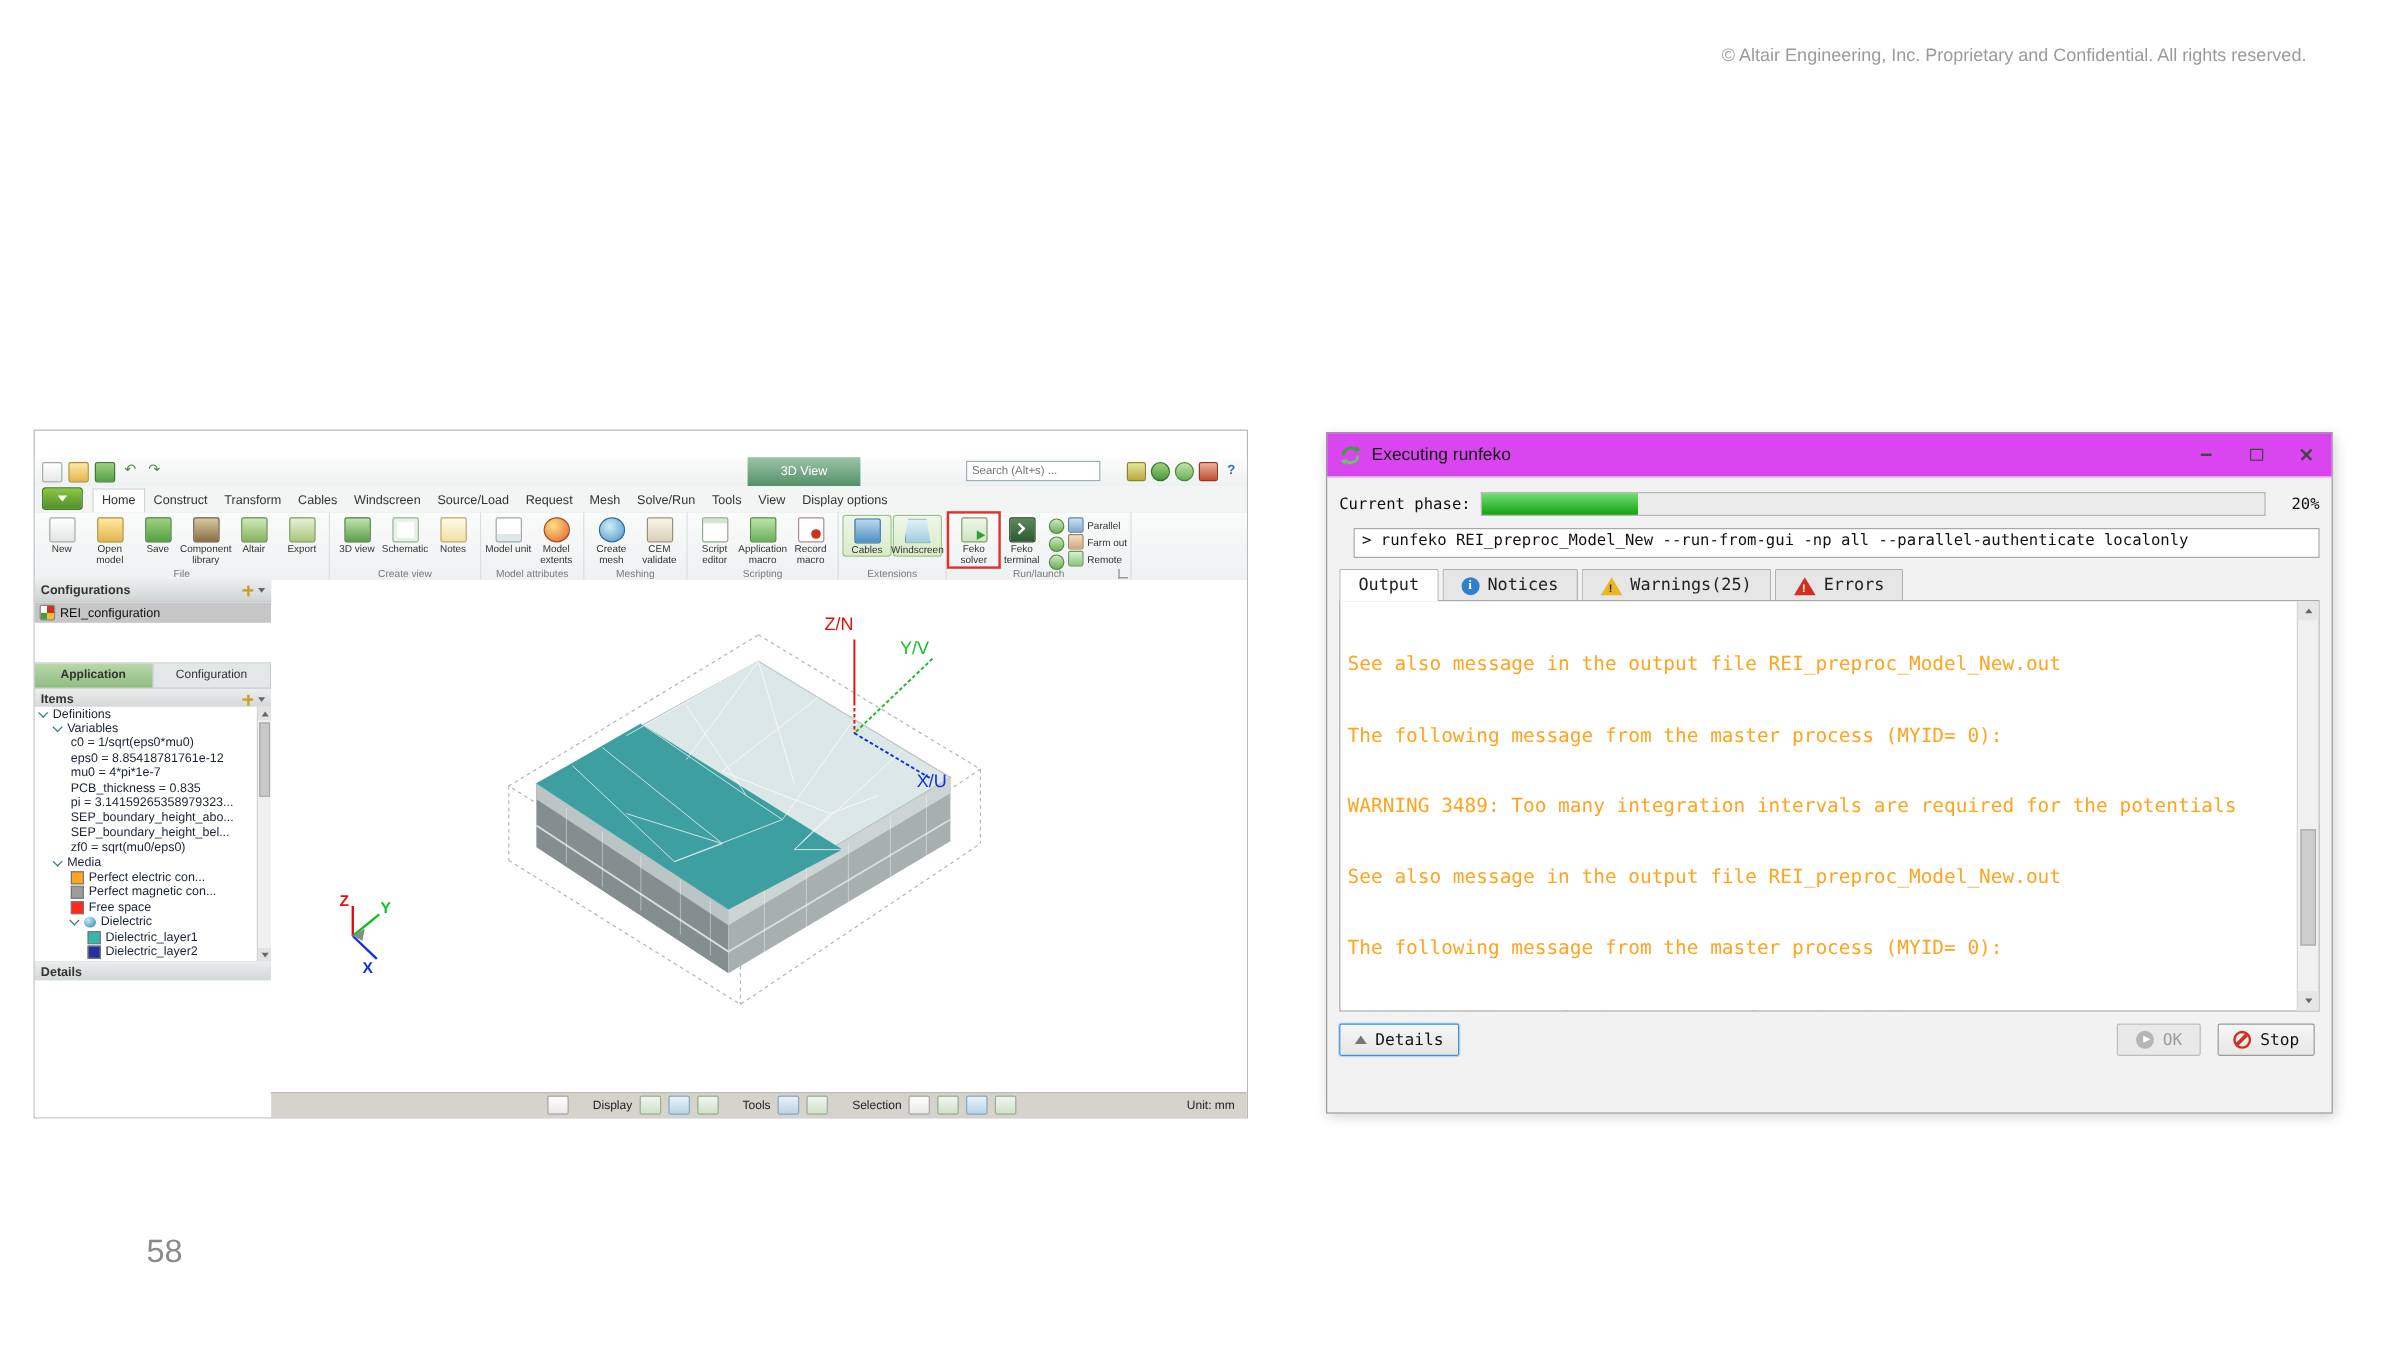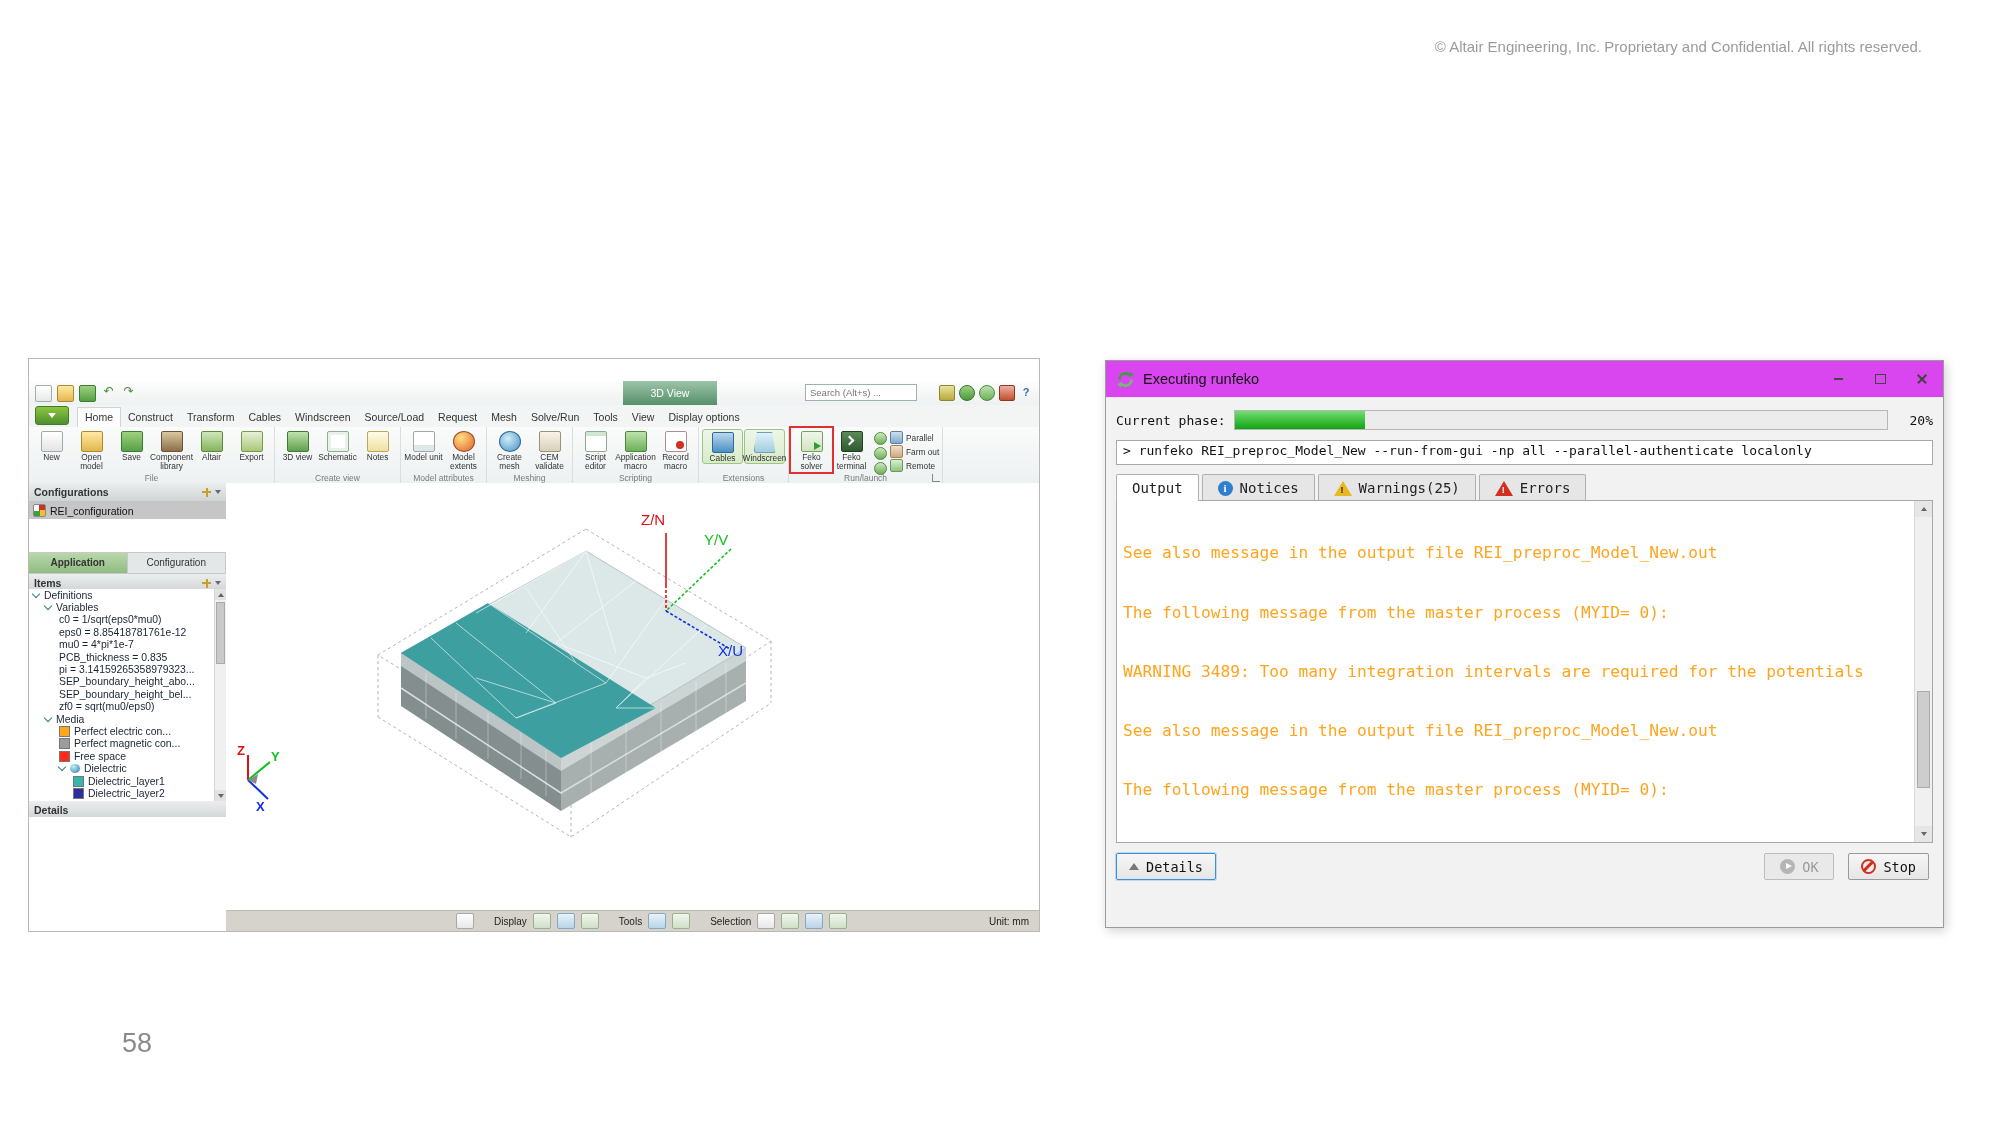--- a/index.html
+++ b/index.html
@@ -125,21 +125,21 @@
 
   
   .cf-view{position:absolute;left:197px;top:124px;right:0;bottom:0;background:#fff;}
   .view-tabstrip{height:20px;background:linear-gradient(#eff2ef,#dfe5df);border-bottom:1px solid #ccd2cc;display:flex;}
   .view-tab{display:flex;align-items:center;gap:5px;padding:0 7px;background:linear-gradient(#d5ecc8,#a8d49a);
             border-right:1px solid #9bc08e;font-size:10px;color:#1f3f1f;}
   .vt-ic{width:12px;height:12px;border-radius:2px;background:linear-gradient(#bfe3ad,#5fa04e);border:1px solid #417a33;}
   .vt-close{width:12px;height:12px;border-radius:2px;background:#d86050;border:1px solid #a83a2a;position:relative;}
   .vt-close::before,.vt-close::after{content:"";position:absolute;left:2.2px;top:5px;width:7px;height:1.4px;background:#fff;}
   .vt-close::before{transform:rotate(45deg);} .vt-close::after{transform:rotate(-45deg);}
-  .viewport{position:absolute;top:20px;left:0;right:0;bottom:20px;background:#fff;overflow:hidden;}
+  .viewport{position:absolute;top:20px;left:0;right:0;bottom:20px;background:#fff;overflow:hidden;padding-left:46px;}
   .statusbar{position:absolute;left:0;right:0;bottom:0;height:20px;background:#d6d3cc;border-top:1px solid #bdbab2;
              display:flex;align-items:center;font-size:10px;color:#222;gap:6px;}
   .sb-ic{width:16px;height:14px;border-radius:2px;background:linear-gradient(#f2f6ee,#cfe0c8);border:1px solid #9ab08e;}
   .sb-ic.b{background:linear-gradient(#e8f2f8,#b8d4e8);border-color:#86a8c0;}
   .sb-ic.p{background:linear-gradient(#fff,#e8e8e8);border-color:#a8a8a8;}
   .sb-label{margin-left:14px;}
   .sb-unit{margin-left:auto;margin-right:10px;}
 
   
   .dialog{position:absolute;left:1105px;top:360px;width:837px;height:566px;background:#f2f2f2;
@@ -150,21 +150,21 @@
   .dlg-controls{margin-left:auto;display:flex;}
   .dlg-controls .wc{width:42px;height:30px;}
   .dlg-body{position:absolute;top:36px;left:0;right:0;bottom:0;padding:13px 10px 0;box-sizing:border-box;
             font-family:"DejaVu Sans Mono",monospace;}
   .prog-row{display:flex;align-items:center;height:20px;margin-bottom:7px;font-size:13px;color:#111;}
   .prog-label{width:118px;flex:none;}
   .prog-track{flex:1;height:18px;background:#ececec;border:1px solid #b6b6b6;margin-right:9px;position:relative;}
   .prog-fill{position:absolute;left:0;top:0;bottom:0;background:linear-gradient(#72dd72,#12a312);}
   .prog-pct{width:36px;text-align:right;flex:none;}
   .cmd-box{margin-top:10px;height:19px;background:#fff;border:1px solid #a8a8a8;font-size:13px;
-           padding:2px 6px;white-space:pre;overflow:hidden;color:#111;}
+           padding:2px 6px;white-space:pre;overflow:hidden;color:#111;margin-left:12px;}
   .dlg-tabs{display:flex;margin-top:9px;gap:3px;position:relative;z-index:2;}
   .dtab{display:flex;align-items:center;gap:7px;padding:5px 15px 4px;font-size:14px;background:#e6e6e6;
         border:1px solid #b0b0b0;border-bottom:none;border-radius:2px 2px 0 0;color:#222;}
   .dtab.active{background:#fff;margin-bottom:-1px;padding-bottom:5px;}
   .ic-info{width:15px;height:15px;border-radius:50%;background:#2f7fd0;color:#fff;font-size:11px;font-weight:bold;
            display:flex;align-items:center;justify-content:center;font-family:"Liberation Serif",serif;}
   .ic-info::after{content:"i";}
   .tri{width:0;height:0;border-left:9px solid transparent;border-right:9px solid transparent;position:relative;}
   .ic-warn{border-bottom:15px solid #e8b820;}
   .ic-err{border-bottom:15px solid #d03020;}

